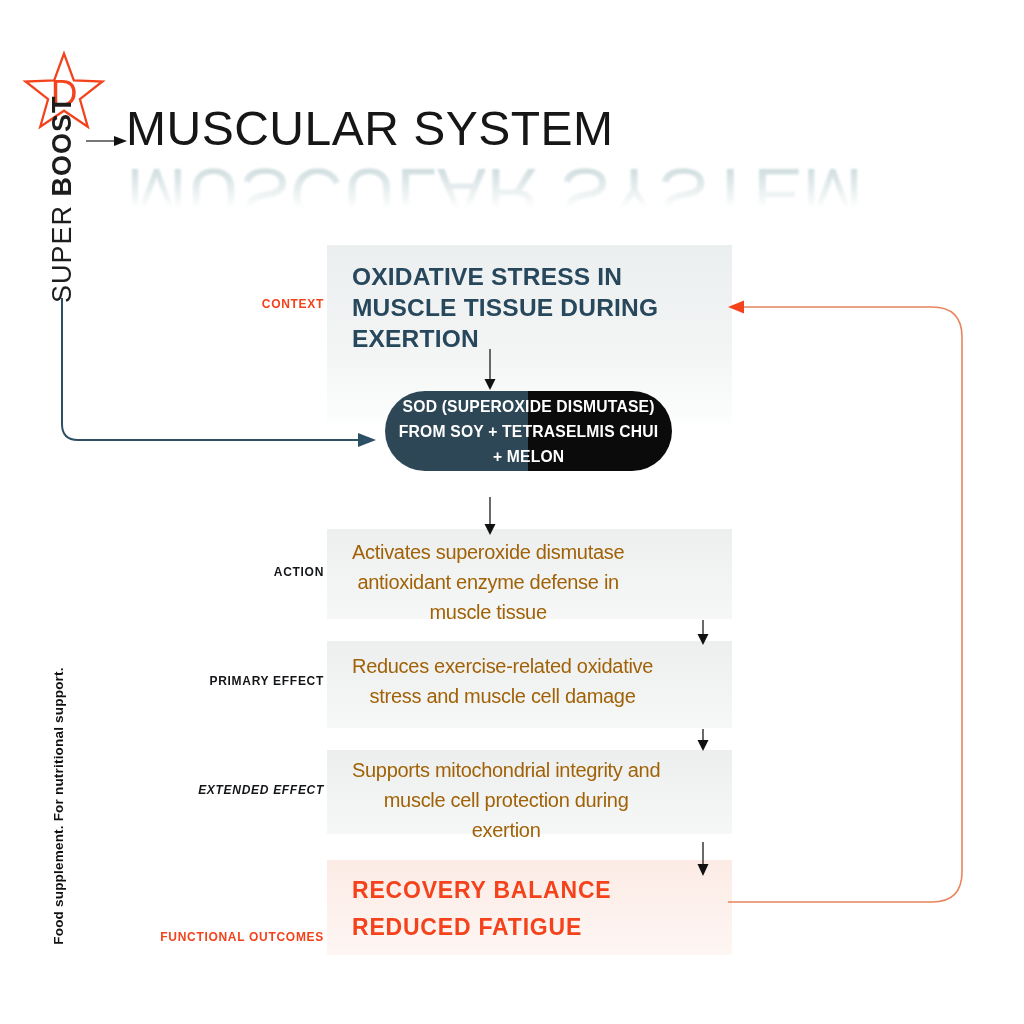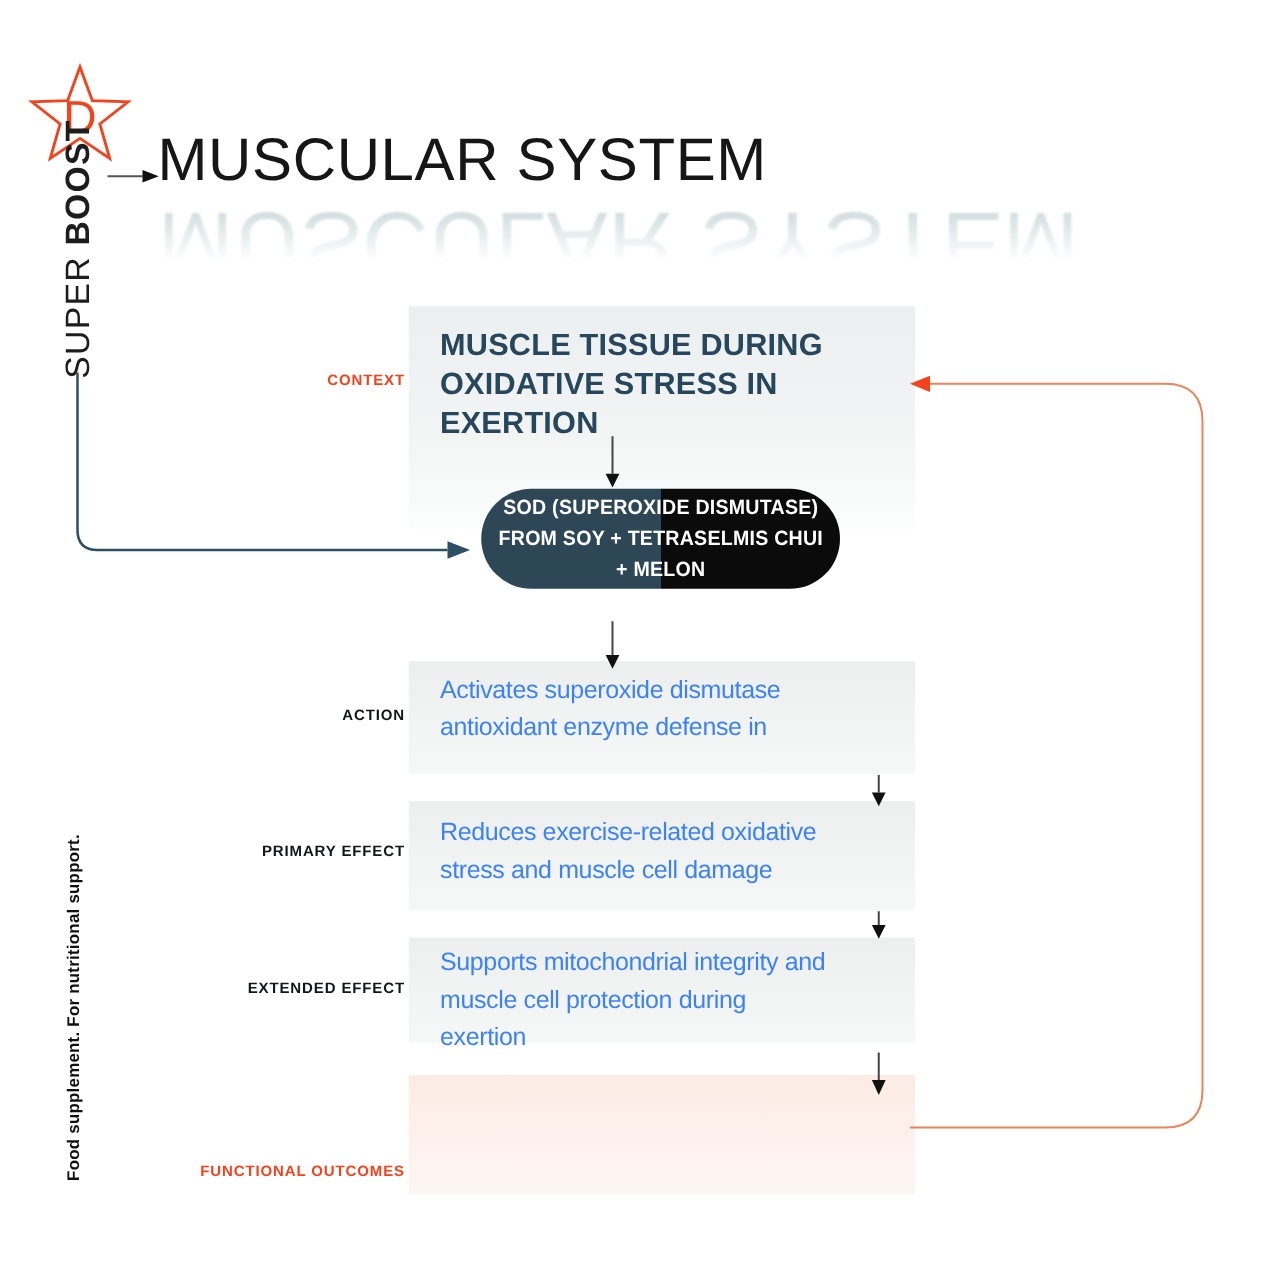--- a/index.html
+++ b/index.html
@@ -32,41 +32,41 @@
   .context-box{top:245px;height:178px;
        background:linear-gradient(180deg,#eceff0 0%,#f2f4f4 55%,#fcfdfd 100%);}
   .action-box{top:529px;height:90px;background:linear-gradient(180deg,#edefef,#f6f7f7);}
   .primary-box{top:641px;height:87px;background:linear-gradient(180deg,#edefef,#f6f7f7);}
   .extended-box{top:750px;height:84px;background:linear-gradient(180deg,#edefef,#f6f7f7);}
   .outcome-box{top:860px;height:95px;background:linear-gradient(180deg,#fcebe5 0%,#fef6f3 100%);}
 
   .context-text{position:absolute;left:352px;top:261px;font-size:24.5px;line-height:31px;
         font-weight:bold;color:#27475c;letter-spacing:0.2px;white-space:nowrap;}
   .body-text{position:absolute;left:352px;font-size:20px;line-height:30px;
-        color:#3b82f6;letter-spacing:-0.3px;white-space:nowrap;}
+        color:#a16207;letter-spacing:-0.3px;white-space:nowrap;text-align:center;}
   .action-text{top:537px;}
   .primary-text{top:651px;}
   .extended-text{top:755px;}
   .outcome-text{position:absolute;left:352px;top:872px;font-size:23px;line-height:37px;
         font-weight:bold;color:#f4431c;letter-spacing:0.8px;white-space:nowrap;}
 
   
   .pill{position:absolute;left:385px;top:391px;width:287px;height:80px;border-radius:51px;
         background:linear-gradient(90deg,#2d4756 0 50%,#0b0b0b 50% 100%);
         display:flex;align-items:center;justify-content:center;}
   .pill-lines{transform:scaleX(0.95);text-align:center;color:#ffffff;font-weight:bold;
         font-size:16.5px;line-height:25px;letter-spacing:0.2px;white-space:nowrap;}
 
   
   .flow-label{position:absolute;right:700px;width:230px;text-align:right;
         font-size:12px;font-weight:bold;letter-spacing:0.7px;color:#131518;white-space:nowrap;}
   .lbl-context{top:297px;}
   .lbl-action{top:565px;}
   .lbl-primary{top:674px;}
-  .lbl-extended{top:783px;}
+  .lbl-extended{top:783px;font-style:italic;}
   .lbl-outcome{top:894px;margin-top:36px;}
   .orange{color:#f4431c;}
 
   .arrow-overlay{position:absolute;left:0;top:0;width:1024px;height:1024px;pointer-events:none;}
 </style>
 </head>
 <body>
 
 <div class="canvas">
 
@@ -84,49 +84,54 @@
   <div class="main-title">MUSCULAR SYSTEM</div>
   <div class="title-reflection">MUSCULAR SYSTEM</div>
 
   <div class="flow-box context-box"></div>
   <div class="flow-box action-box"></div>
   <div class="flow-box primary-box"></div>
   <div class="flow-box extended-box"></div>
   <div class="flow-box outcome-box"></div>
 
   <div class="context-text">
+    <div>OXIDATIVE STRESS IN</div>
     <div>MUSCLE TISSUE DURING</div>
-    <div>OXIDATIVE STRESS IN</div>
     <div>EXERTION</div>
   </div>
 
   <div class="pill">
     <div class="pill-lines">
       <div>SOD (SUPEROXIDE DISMUTASE)</div>
       <div>FROM SOY + TETRASELMIS CHUI</div>
       <div>+ MELON</div>
     </div>
   </div>
 
   <div class="body-text action-text">
     <div>Activates superoxide dismutase</div>
     <div>antioxidant enzyme defense in</div>
+    <div>muscle tissue</div>
   </div>
 
   <div class="body-text primary-text">
     <div>Reduces exercise-related oxidative</div>
     <div>stress and muscle cell damage</div>
   </div>
 
   <div class="body-text extended-text">
     <div>Supports mitochondrial integrity and</div>
     <div>muscle cell protection during</div>
     <div>exertion</div>
   </div>
 
+  <div class="outcome-text">
+    <div>RECOVERY BALANCE</div>
+    <div>REDUCED FATIGUE</div>
+  </div>
 
   <div class="flow-label lbl-context orange">CONTEXT</div>
   <div class="flow-label lbl-action">ACTION</div>
   <div class="flow-label lbl-primary">PRIMARY EFFECT</div>
   <div class="flow-label lbl-extended">EXTENDED EFFECT</div>
   <div class="flow-label lbl-outcome orange">FUNCTIONAL OUTCOMES</div>
 
   <svg class="arrow-overlay" viewBox="0 0 1024 1024">
 
     <line x1="86" y1="141" x2="114" y2="141" stroke="#555555" stroke-width="1.6"></line>

